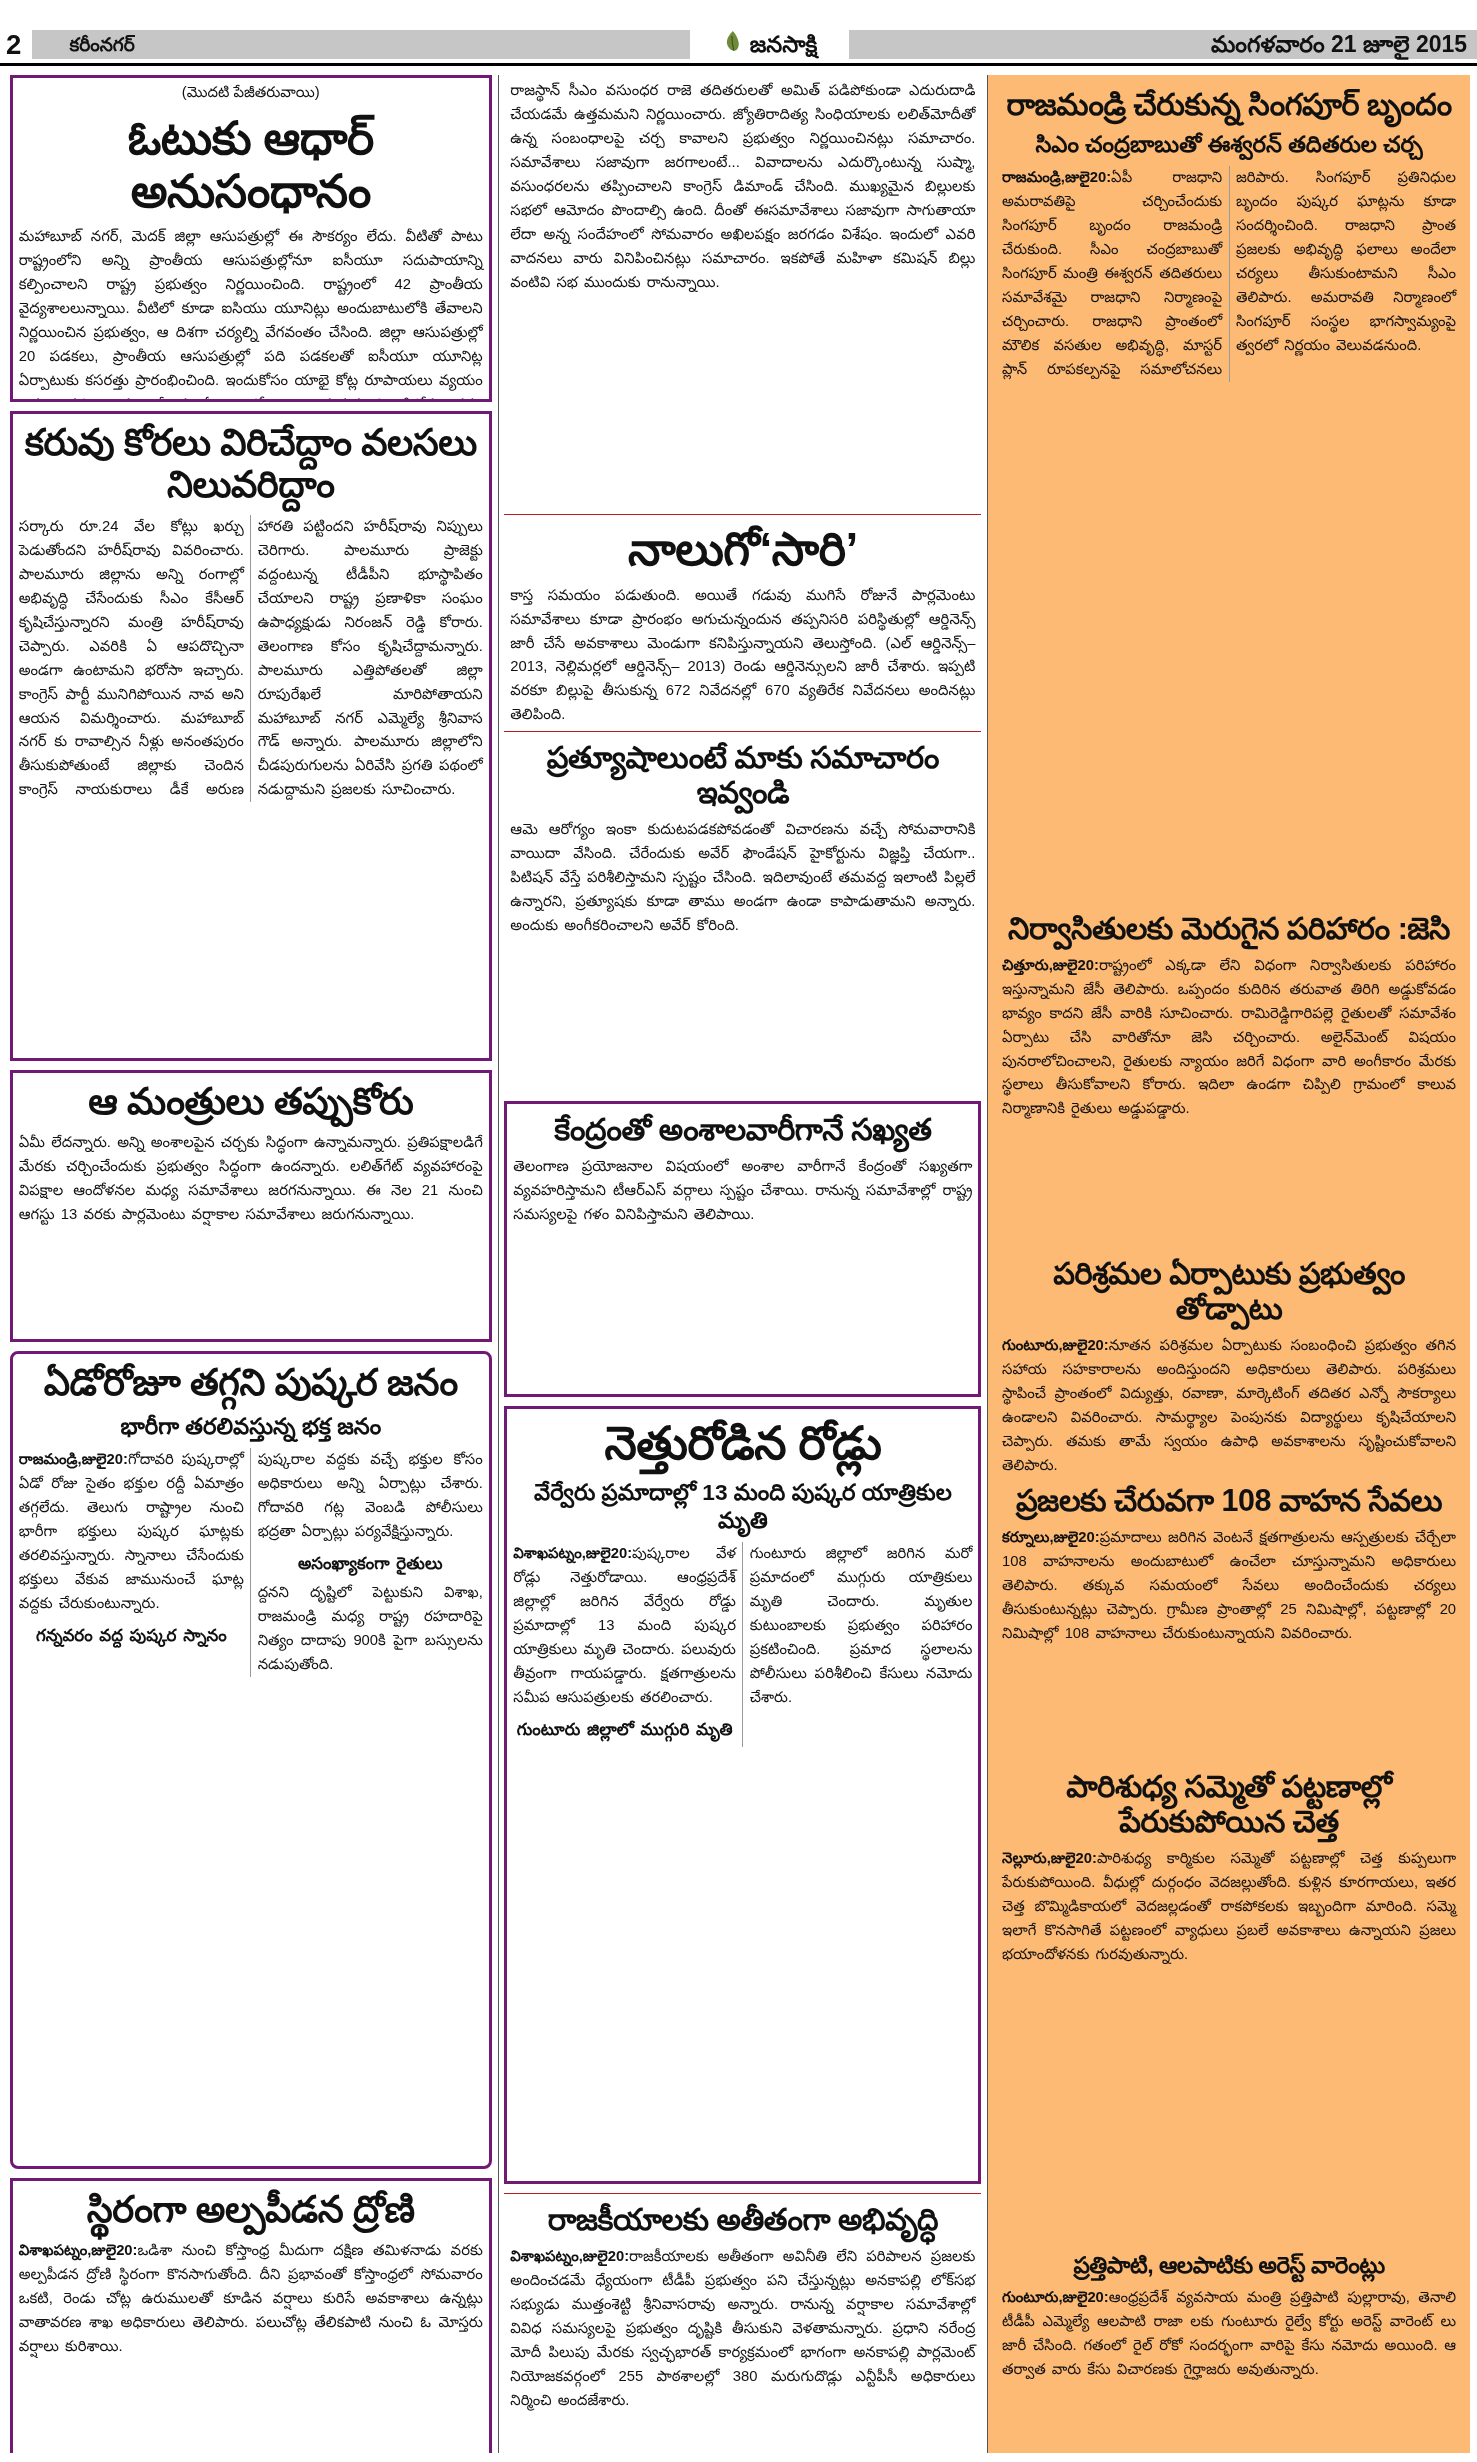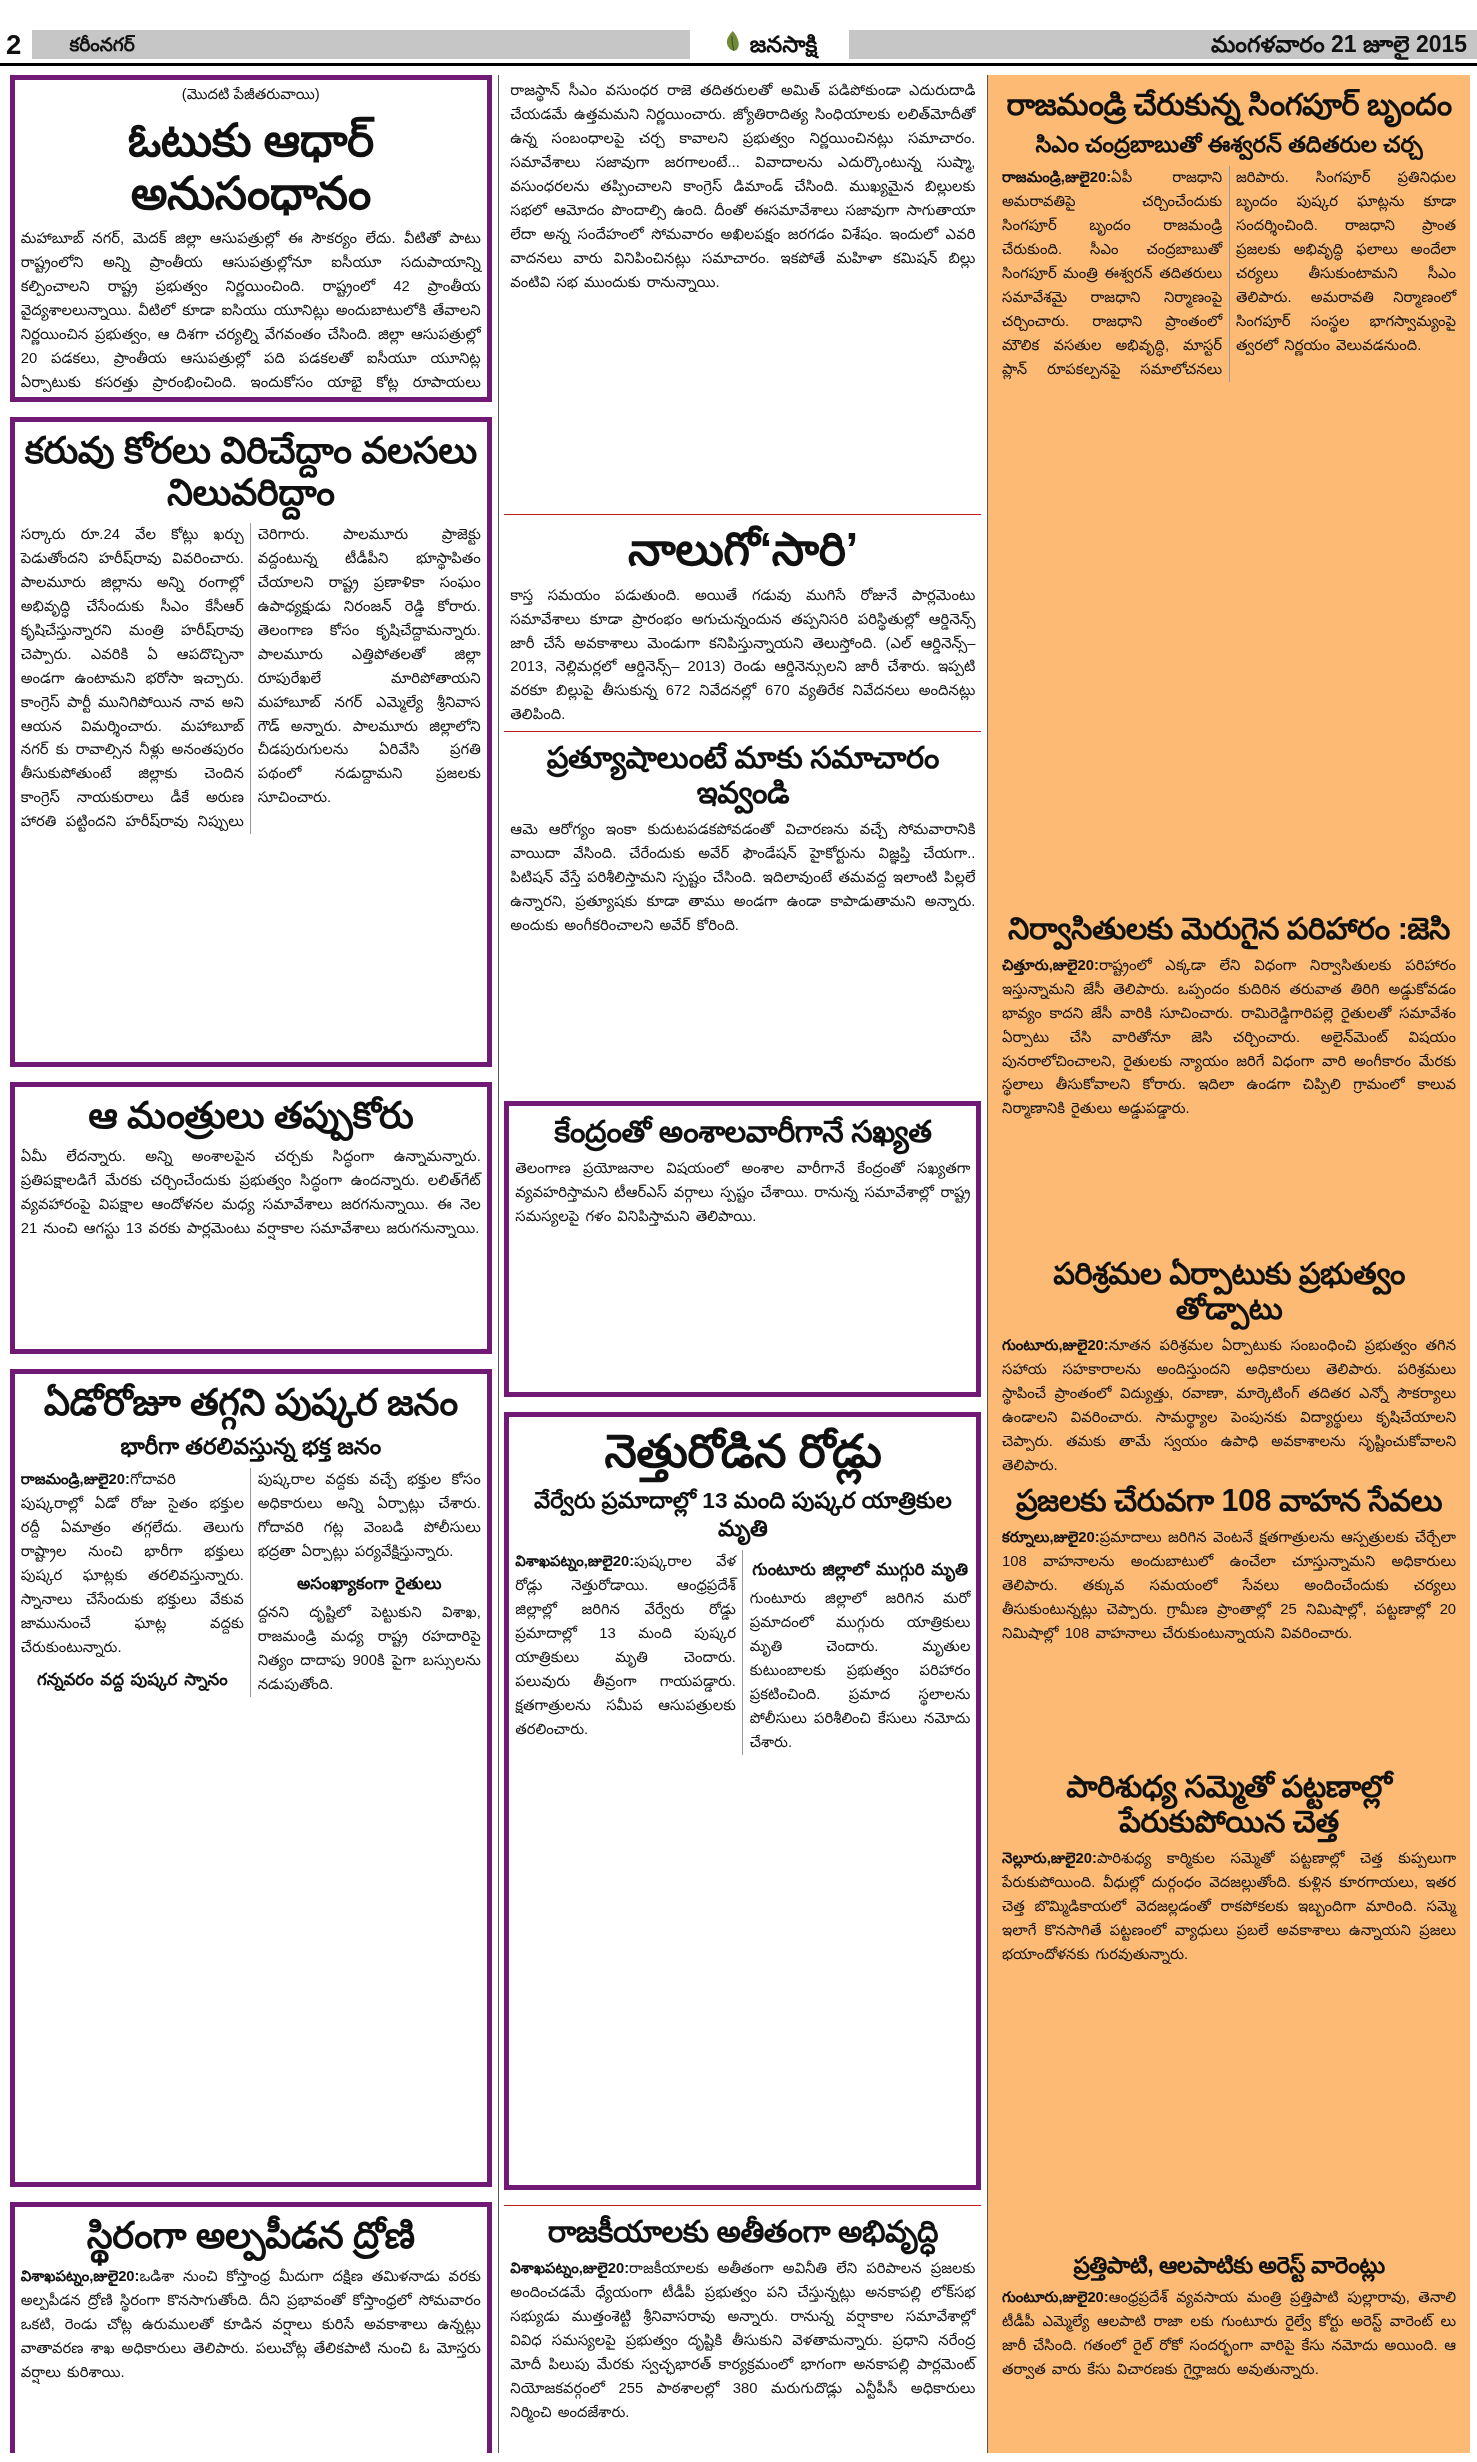--- a/index.html
+++ b/index.html
@@ -21,37 +21,37 @@
   .headrule { position:absolute; top:63px; left:0; width:1478px; height:3px; background:#000; }
 
   
   .content { position:absolute; top:75px; left:7.9px; width:1462px; height:2378px; display:flex; }
   .col { display:flex; flex-direction:column; overflow:hidden; }
   .col-left  { width:490px; padding:0 5.9px 0 2px; }
   .col-mid   { width:490px; padding:0 5.9px; border-left:1px solid #555; }
   .col-right { width:483px; padding:3.9px 7.9px; border-left:1px solid #555; background:#fdba74; }
 
   .art { overflow:hidden; flex:none; padding:3.9px 5.9px; }
-  .boxed { border:5px solid #701a75; margin-bottom:15px; }
+  .boxed { border:3px solid #701a75; margin-bottom:9px; }
   .plain { border-top:1px solid #b91c1c; }
 
   .kicker { text-align:center; font-size:14.8px; padding:2px 0 3.9px; }
   .hl { text-align:center; font-weight:bold; line-height:1.15; padding:3.9px 0 7.9px; letter-spacing:-0.5px; }
   .hl-xl { font-size:46px; }
   .hl-lg { font-size:37px; }
   .hl-md { font-size:30.5px; }
   .hl-sm { font-size:23px; }
   .subhead { text-align:center; font-weight:bold; font-size:22.7px; line-height:1.25; padding:0 0 7.9px; }
   .body { font-size:14.8px; line-height:1.62; text-align:justify; word-spacing:2px; }
   .dateline { font-weight:bold; }
   .twocol { columns:2; column-gap:13.8px; column-rule:1px solid #999; }
   .crosshead { text-align:center; font-weight:bold; font-size:16.7px; padding:5.9px 0 3.9px; }
 
   
-  .hL1{height:327px;} .hL2{height:650px;} .hL3{height:272px;} .hL4{height:818px;} .hL5{height:292px;}
+  .hL1{height:327px;} .hL2{height:650px;} .hL3{height:272px;} .hL4{height:818px;border-radius:8px;} .hL5{height:292px;}
   .hM0{height:439px;} .hM1{height:217px;} .hM2{height:370px;} .hM3{height:296px;} .hM4{height:778px;} .hM5{height:301px;}
   .hR1{height:824px;} .hR2{height:345px;} .hR3{height:227px;} .hR4{height:286px;} .hR5{height:483px;} .hR6{height:193px;}
 </style>
 </head>
 <body>
 
 <div class="page">
 
   <header class="topbar">
     <div class="pagenum">2</div>

